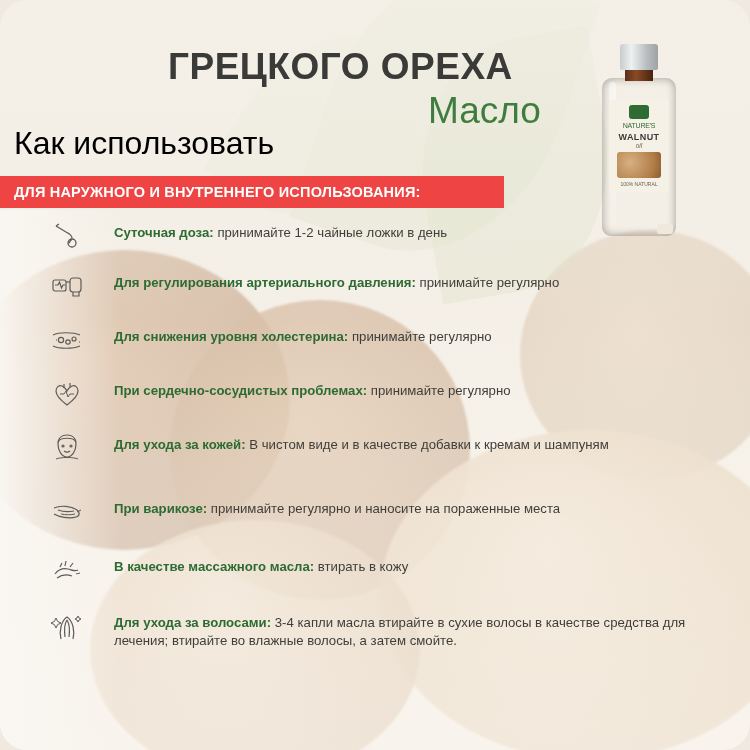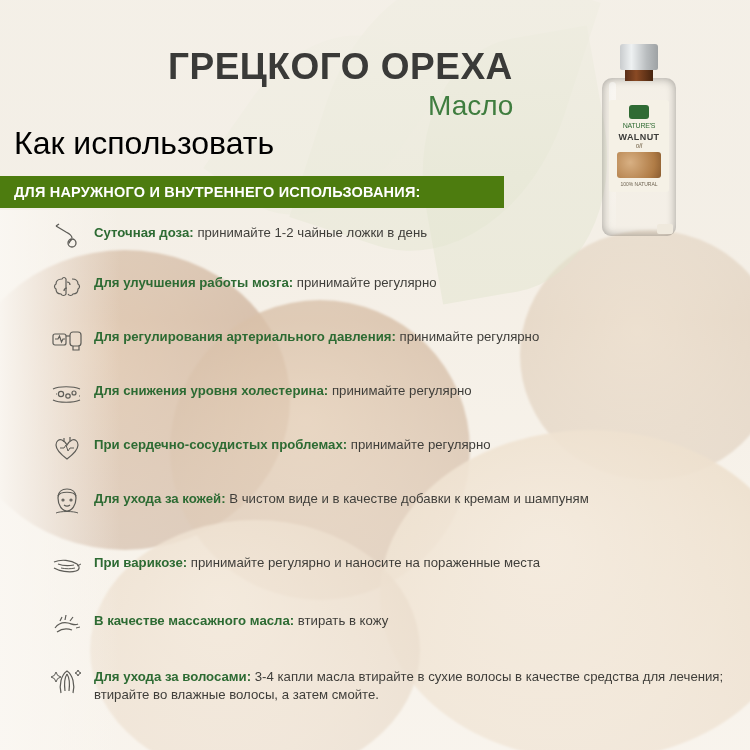--- a/index.html
+++ b/index.html
@@ -12,20 +12,21 @@
     font-family: "Liberation Sans", sans-serif;
     background: #efe9df;
     overflow: hidden;
   }
   #page {
     position: relative;
     width: 750px;
     height: 750px;
     overflow: hidden;
     background: #f2ece2;
+    border-radius: 27px;
   }
 
   
   .bg-layer {
     position: absolute;
     inset: 0;
     overflow: hidden;
   }
   .bg-leaf {
     position: absolute;
@@ -119,41 +120,41 @@
     font-size: 37px;
     font-weight: bold;
     letter-spacing: 0.5px;
     color: #3a3a38;
     white-space: nowrap;
   }
   .title-sub {
     position: absolute;
     left: 428px;
     top: 90px;
-    font-size: 28px;
+    font-size: 37px;
     color: #3f7d3f;
     white-space: nowrap;
   }
   .title-how {
     position: absolute;
     left: 14px;
     top: 125px;
     font-size: 32px;
     color: #000000;
     white-space: nowrap;
   }
 
   
   .banner {
     position: absolute;
     left: 0;
     top: 176px;
     width: 504px;
     height: 32px;
-    background: #4d7c0f;
+    background: #ef4444;
     display: flex;
     align-items: center;
   }
   .banner-text {
     color: #ffffff;
     font-size: 14.5px;
     font-weight: bold;
     padding-left: 14px;
     letter-spacing: .2px;
     white-space: nowrap;
@@ -273,20 +274,21 @@
     align-items: center;
     justify-content: center;
     color: #5d5c57;
   }
   .row-text {
     flex: 1 1 auto;
     padding-top: 10px;
     font-size: 13.2px;
     line-height: 18px;
     color: #3f3e3a;
+    margin-left: 20px;
   }
   .row-text b {
     color: #2d6b33;
     font-weight: bold;
   }
 </style>
 </head>
 <body>
 
 <div id="page">
@@ -338,33 +340,20 @@
           <path d="M6 6 L9 4"></path>
           <circle cx="22" cy="23" r="4"></circle>
           <path d="M22 19 c-2 2-3 3-3 4.5"></path>
         </svg>
       </div>
       <div class="row-text">
         <b>Суточная доза:</b><span> принимайте 1-2 чайные ложки в день</span>
       </div>
     </div>
 
-    <div class="row" style="height:54px">
-      <div class="row-icon">
-        <svg width="34" height="34" viewBox="0 0 34 34" fill="none" stroke="#5d5c57" stroke-width="1.2">
-          <path d="M12 9 c-4 0-6 2-6 5 c-2 1-2 4 0 5 c0 3 2 5 5 5 c1 2 4 2 5 0 V9 c-1-2-3-2-4 0z"></path>
-          <path d="M22 9 c4 0 6 2 6 5 c2 1 2 4 0 5 c0 3-2 5-5 5 c-1 2-4 2-5 0"></path>
-          <path d="M17 12 c2 0 3 1 3 3"></path>
-          <path d="M17 18 c-2 0-3 1-3 3"></path>
-        </svg>
-      </div>
-      <div class="row-text">
-        <b>Для улучшения работы мозга:</b><span> принимайте регулярно</span>
-      </div>
-    </div>
 
     <div class="row" style="height:54px">
       <div class="row-icon">
         <svg width="36" height="34" viewBox="0 0 36 34" fill="none" stroke="#5d5c57" stroke-width="1.2">
           <rect x="4" y="10" width="13" height="11" rx="2"></rect>
           <path d="M6 15 h3 l1.5-3 l2 6 l1.5-3 h2"></path>
           <rect x="21" y="8" width="11" height="14" rx="3"></rect>
           <path d="M21 12 h-4"></path>
           <path d="M24 22 v4 h6 v-4"></path>
         </svg>

